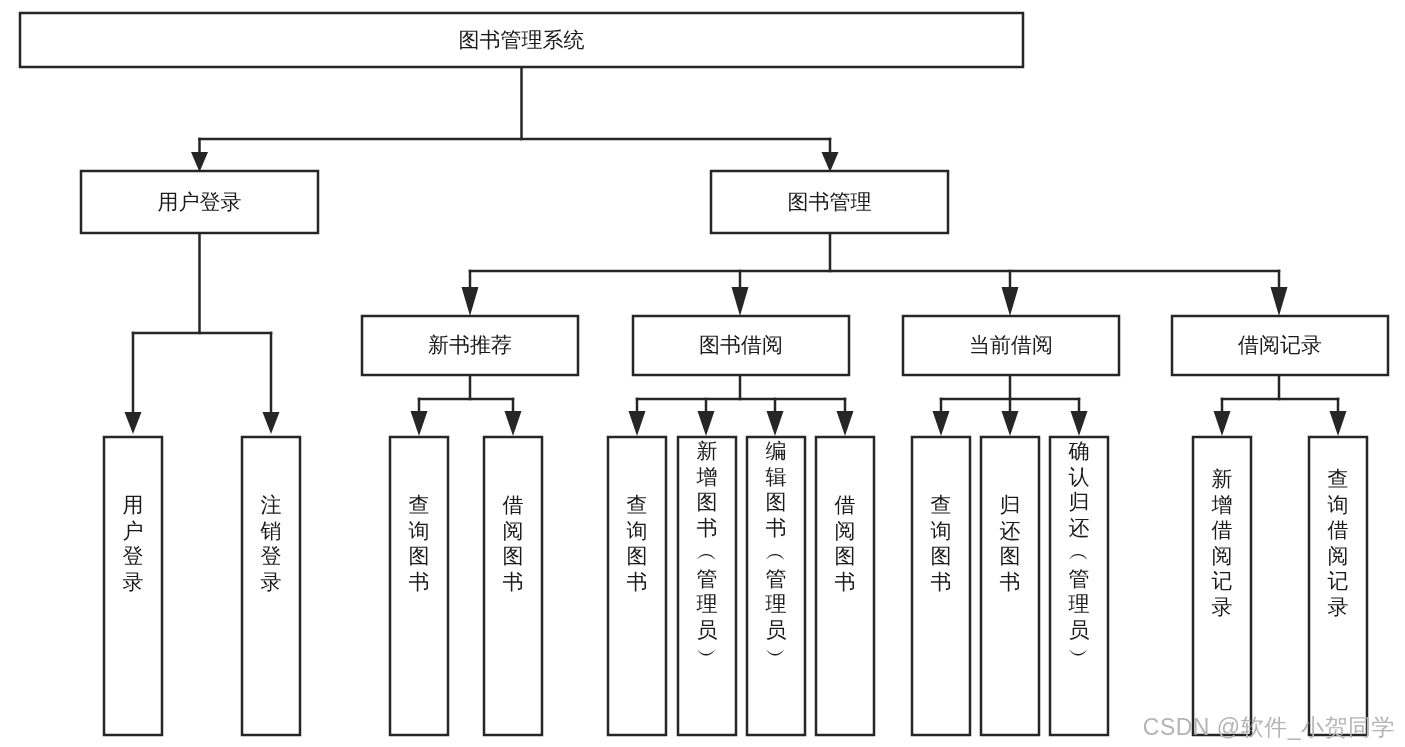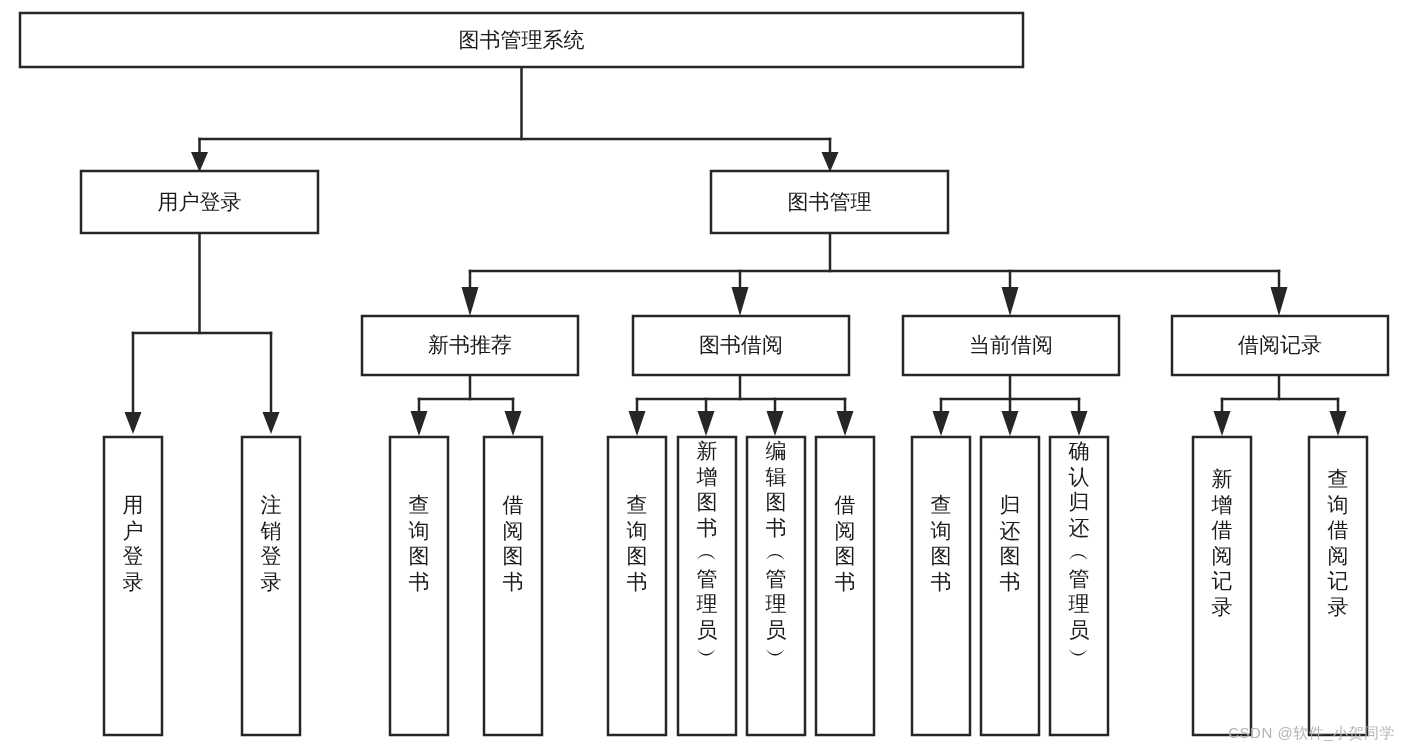--- a/index.html
+++ b/index.html
@@ -54,21 +54,21 @@
     font-family: "Liberation Sans", "DejaVu Sans", sans-serif;
     font-size: 21px;
     fill: #1a1a1a;
     text-anchor: middle;
   }
   .watermark {
     position: absolute;
     right: 10px;
     bottom: 4px;
     font-family: "Liberation Sans", "DejaVu Sans", sans-serif;
-    font-size: 15px;
+    font-size: 23px;
     color: #b4b4b4;
     letter-spacing: 0.5px;
     white-space: nowrap;
     user-select: none;
   }
 </style>
 </head>
 <body>
 
 <div id="diagram-root">

